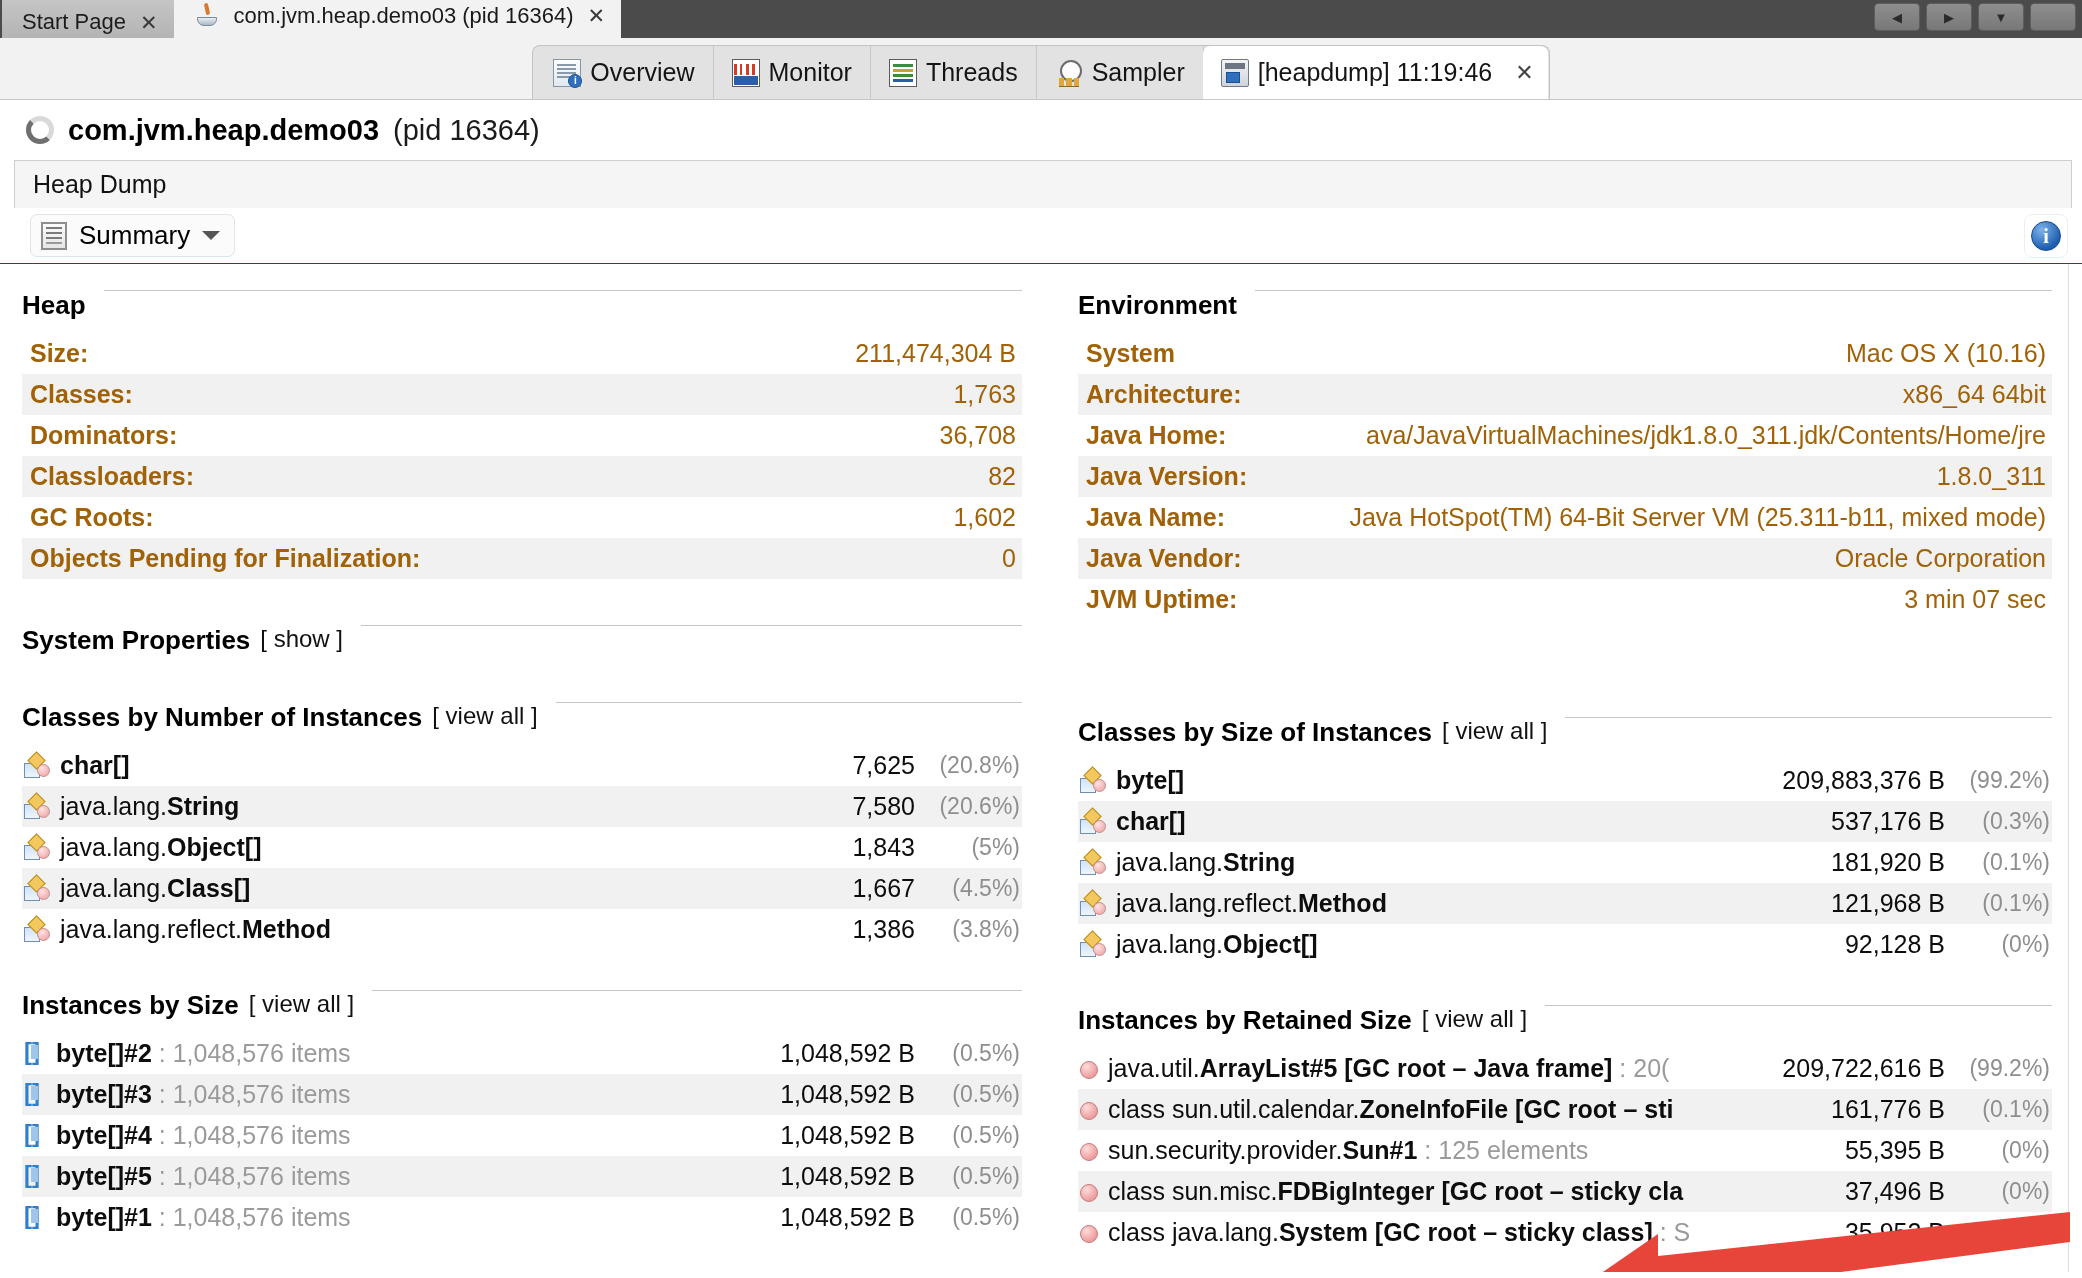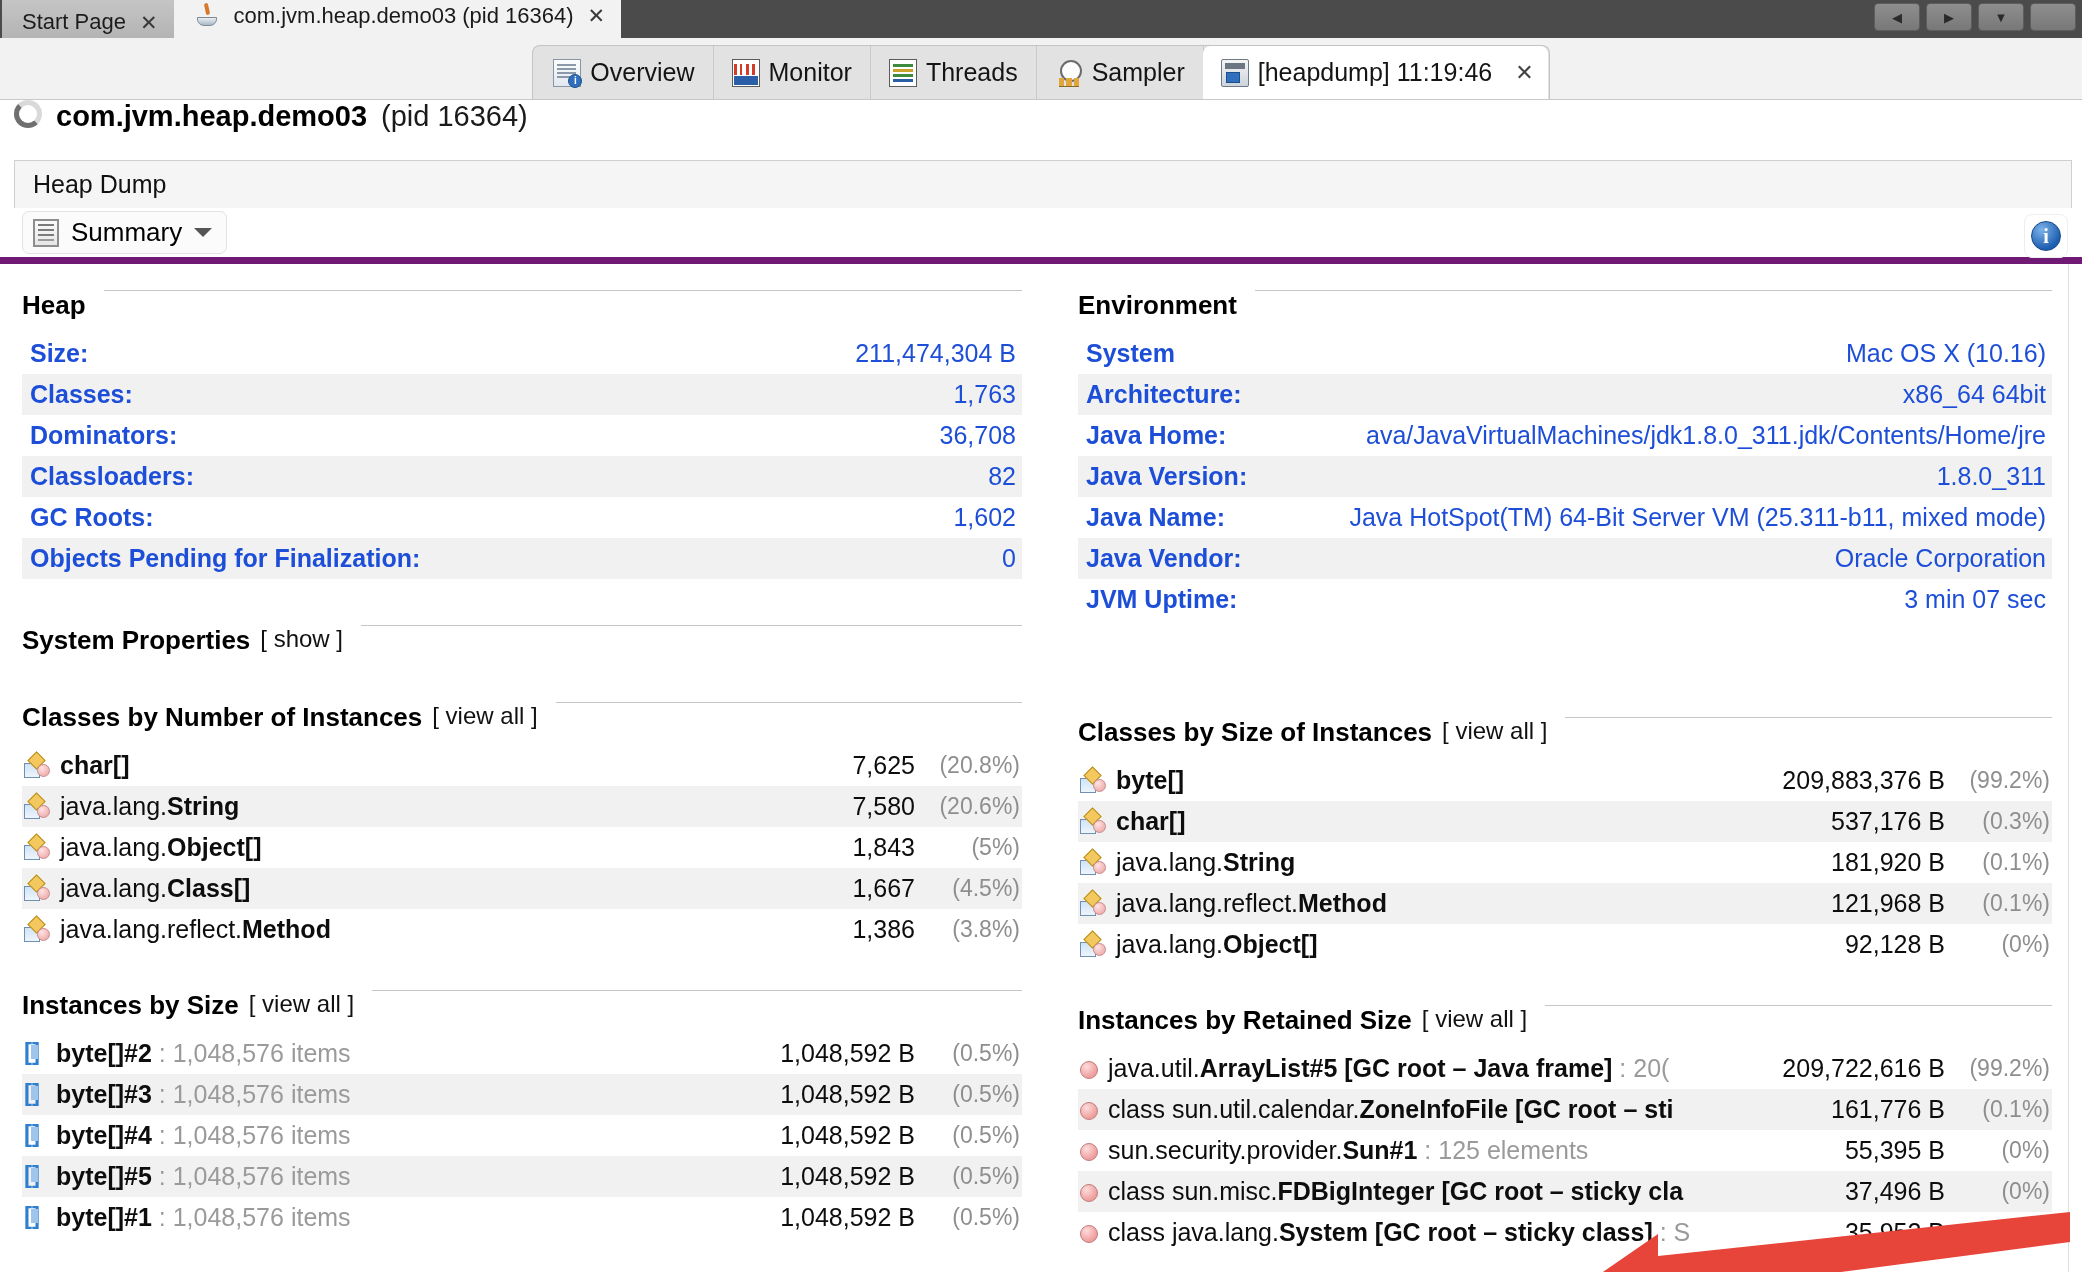--- a/index.html
+++ b/index.html
@@ -173,22 +173,23 @@
   }
   .micon.hd::after {
     content:""; position:absolute; left:4px; bottom:3px; width:12px; height:9px;
     background:#2f6fbd; border:1px solid #1d4f8f;
   }
 
   
   .apptitle {
     height: 60px;
     display: flex;
+    align-items: center;
     gap: 14px;
-    padding-left: 14px;
+    padding-left: 26px;
     background: #ffffff;
     font-size: 29px;
   }
   .apptitle .spinner {
     width: 28px; height: 28px; border-radius: 50%;
     border: 5px solid #6f6f6f;
     border-top-color: #d9d9d9;
     border-right-color: #d9d9d9;
     flex: none;
   }
@@ -203,22 +204,22 @@
     background: #f5f5f5;
     height: 48px;
     display: flex; align-items: center;
     padding-left: 18px;
     font-size: 25px;
     color: #111;
   }
   .toolrow {
     height: 56px;
     display: flex; align-items: center;
-    padding: 0 14px 0 22px;
-    border-bottom: 7px solid #701a75;
+    padding: 0 14px 0 30px;
+    border-bottom: 1px solid #701a75;
     background: #fff;
     position: relative;
   }
   .summarybtn {
     display: flex; align-items: center; gap: 12px;
     padding: 5px 14px 5px 10px;
     border: 1px solid #e3e3e3;
     border-radius: 7px;
     background: #fbfbfb;
     font-size: 26px;
@@ -268,21 +269,21 @@
     display: flex; align-items: flex-start; gap: 10px;
     margin-top: 26px; margin-bottom: 12px;
     font-size: 26px; font-weight: bold; color:#000;
     white-space: nowrap;
   }
   .sechead .viewall { font-weight: normal; font-size: 24px; color:#111; cursor:pointer; }
   .sechead .rule { flex: 1 1 auto; height: 1px; background: #c6c6c6; margin-left: 8px; }
 
   table.kv { width: 100%; border-collapse: collapse; }
   table.kv td {
-    font-size: 25px; padding: 6px 6px 6px 8px; color:#1d4ed8;
+    font-size: 25px; padding: 6px 6px 6px 8px; color:#a16207;
   }
   table.kv tr:nth-child(even) { background: #f1f1f1; }
   table.kv td.k { font-weight: bold; white-space: nowrap; }
   table.kv td.v { text-align: right; white-space: nowrap; }
 
   table.list { width: 100%; border-collapse: collapse; table-layout: fixed; }
   table.list tr:nth-child(even) { background: #f1f1f1; }
   table.list td { font-size: 25px; padding: 6px 2px; color:#0d0d0d; vertical-align: middle; }
   table.list td.name { white-space: nowrap; overflow: hidden; }
   table.list td.num  { text-align: right; white-space: nowrap; width: 250px; }

